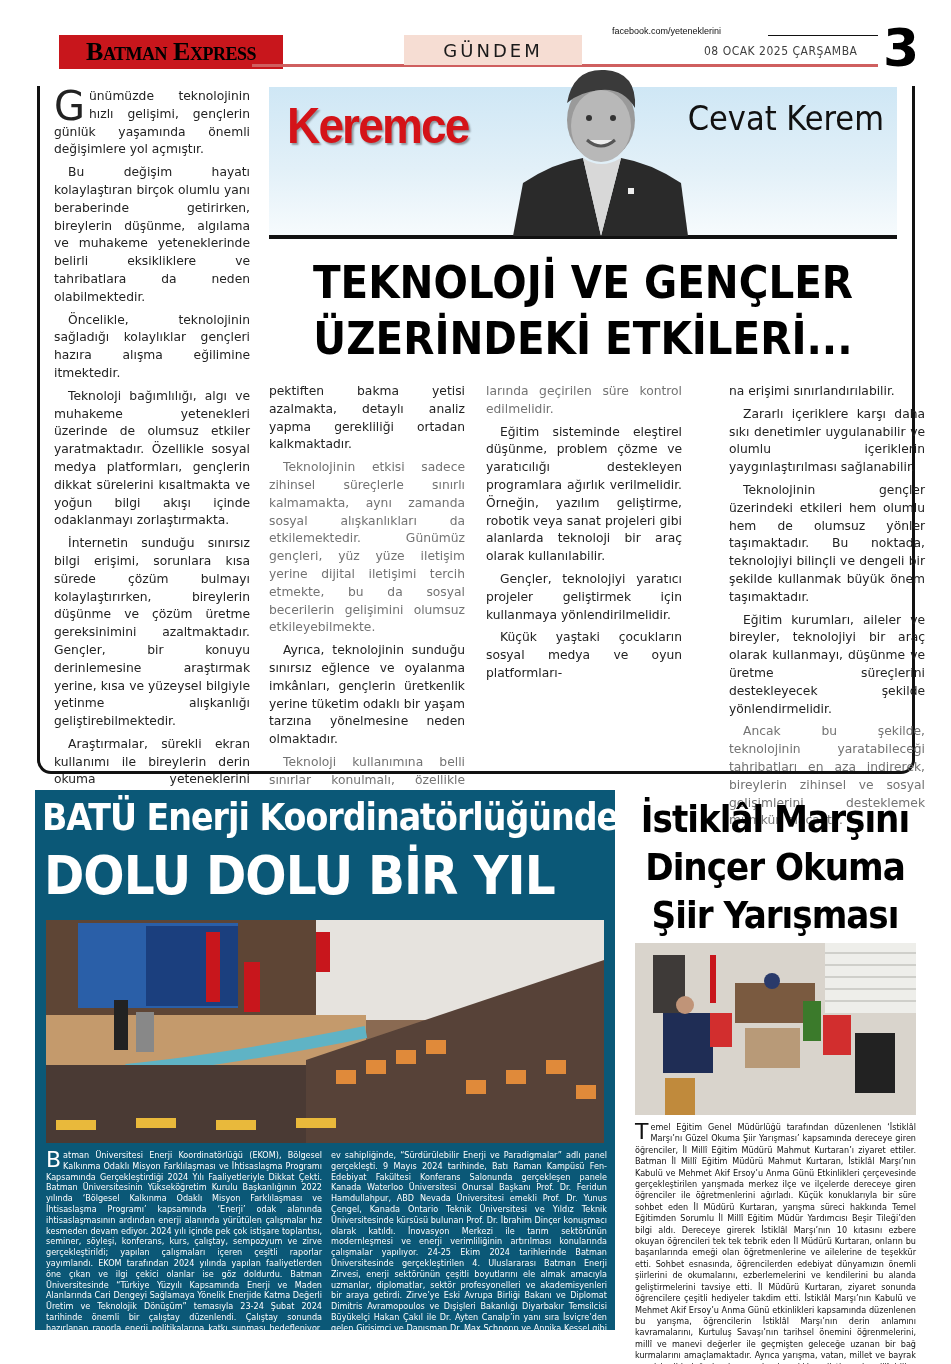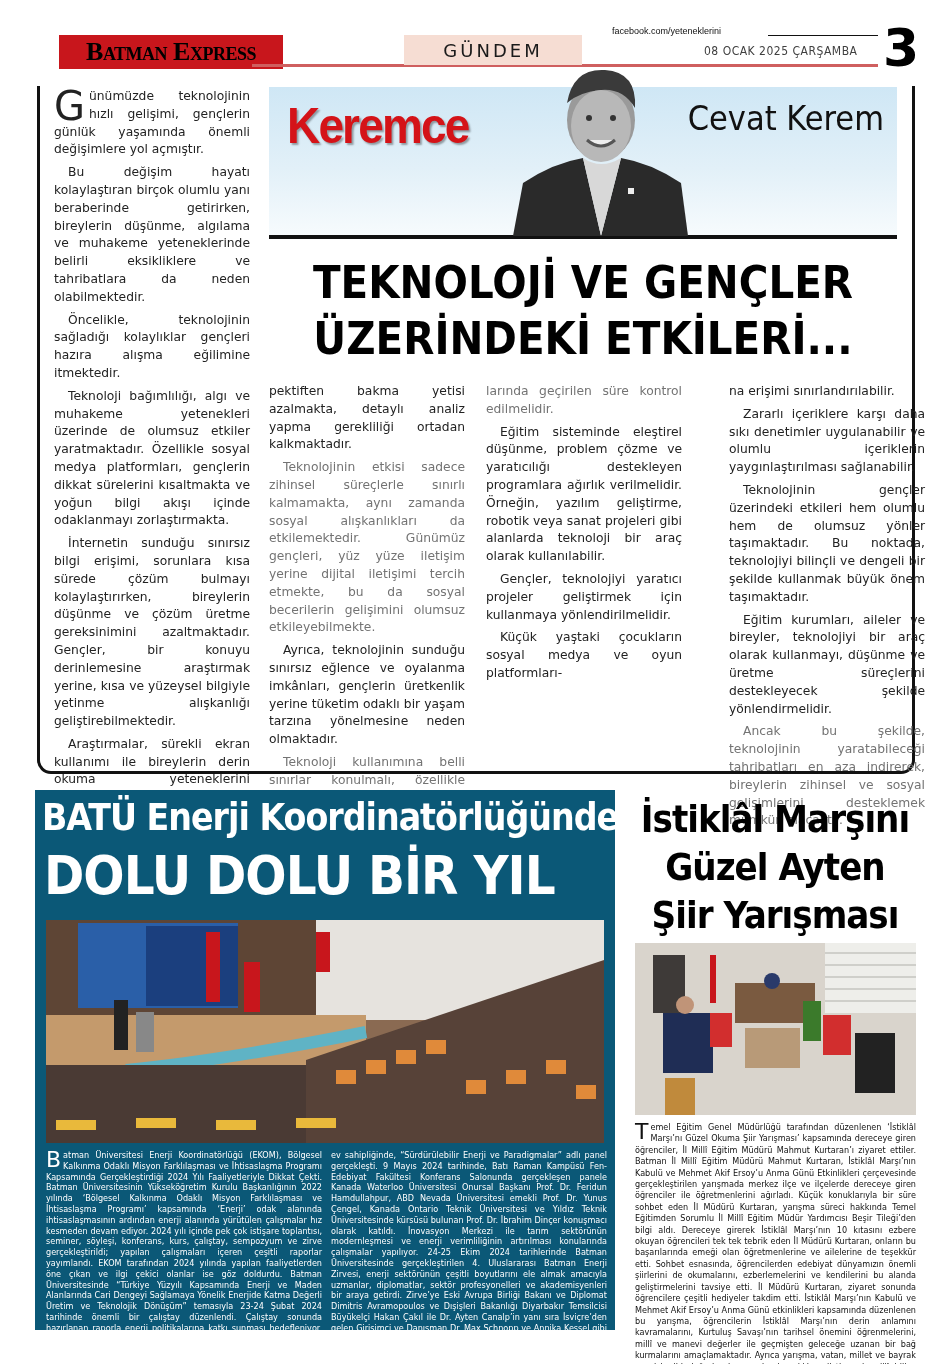--- a/index.html
+++ b/index.html
@@ -232,21 +232,21 @@
 </div>
 
 <div class="batu-text left">
   <span class="batu-dropcap">B</span>
   <span>atman Üniversitesi Enerji Koordinatörlüğü (EKOM), Bölgesel Kalkınma Odaklı Misyon Farklılaşması ve İhtisaslaşma Programı Kapsamında Gerçekleştirdiği 2024 Yılı Faaliyetleriyle Dikkat Çekti. Batman Üniversitesinin Yükseköğretim Kurulu Başkanlığının 2022 yılında ‘Bölgesel Kalkınma Odaklı Misyon Farklılaşması ve İhtisaslaşma Programı’ kapsamında ‘Enerji’ odak alanında ihtisaslaşmasının ardından enerji alanında yürütülen çalışmalar hız kesmeden devam ediyor. 2024 yılı içinde pek çok istişare toplantısı, seminer, söyleşi, konferans, kurs, çalıştay, sempozyum ve zirve gerçekleştirildi; yapılan çalışmaları içeren çeşitli raporlar yayımlandı. EKOM tarafından 2024 yılında yapılan faaliyetlerden öne çıkan ve ilgi çekici olanlar ise göz doldurdu. Batman Üniversitesinde “Türkiye Yüzyılı Kapsamında Enerji ve Maden Alanlarında Cari Dengeyi Sağlamaya Yönelik Enerjide Katma Değerli Üretim ve Teknolojik Dönüşüm” temasıyla 23-24 Şubat 2024 tarihinde önemli bir çalıştay düzenlendi. Çalıştay sonunda hazırlanan raporla enerji politikalarına katkı sunması hedefleniyor. Batman Üniversitesi</span>
 </div>
 <div class="batu-text right">ev sahipliğinde, “Sürdürülebilir Enerji ve Paradigmalar” adlı panel gerçekleşti. 9 Mayıs 2024 tarihinde, Batı Raman Kampüsü Fen-Edebiyat Fakültesi Konferans Salonunda gerçekleşen panele Kanada Waterloo Üniversitesi Onursal Başkanı Prof. Dr. Feridun Hamdullahpur, ABD Nevada Üniversitesi emekli Prof. Dr. Yunus Çengel, Kanada Ontario Teknik Üniversitesi ve Yıldız Teknik Üniversitesinde kürsüsü bulunan Prof. Dr. İbrahim Dinçer konuşmacı olarak katıldı. İnovasyon Merkezi ile tarım sektörünün modernleşmesi ve enerji verimliliğinin artırılması konularında çalışmalar yapılıyor. 24-25 Ekim 2024 tarihlerinde Batman Üniversitesinde gerçekleştirilen 4. Uluslararası Batman Enerji Zirvesi, enerji sektörünün çeşitli boyutlarını ele almak amacıyla uzmanlar, diplomatlar, sektör profesyonelleri ve akademisyenleri bir araya getirdi. Zirve’ye Eski Avrupa Birliği Bakanı ve Diplomat Dimitris Avramopoulos ve Dışişleri Bakanlığı Diyarbakır Temsilcisi Büyükelçi Hakan Çakıl ile Dr. Ayten Canalp’in yanı sıra İsviçre’den gelen Girişimci ve Danışman Dr. Max Schnopp ve Annika Kessel gibi isimler katıldı.</div>
 
 <div class="ist-headline">
   <div>İstiklâl Marşını</div>
-  <div>Güzel Ayten</div>
+  <div>Dinçer Okuma</div>
   <div>Şiir Yarışması</div>
 </div>
 
 <div class="ist-photo">
   <svg width="281" height="172" viewBox="0 0 281 172">
     <rect width="281" height="172" fill="#d9d4cc"></rect>
     <rect x="190" y="0" width="91" height="70" fill="#eeeeea"></rect>
     <g stroke="#cfcfca" stroke-width="2">
         <line x1="190" y1="10" x2="281" y2="10"></line>
         <line x1="190" y1="22" x2="281" y2="22"></line>

